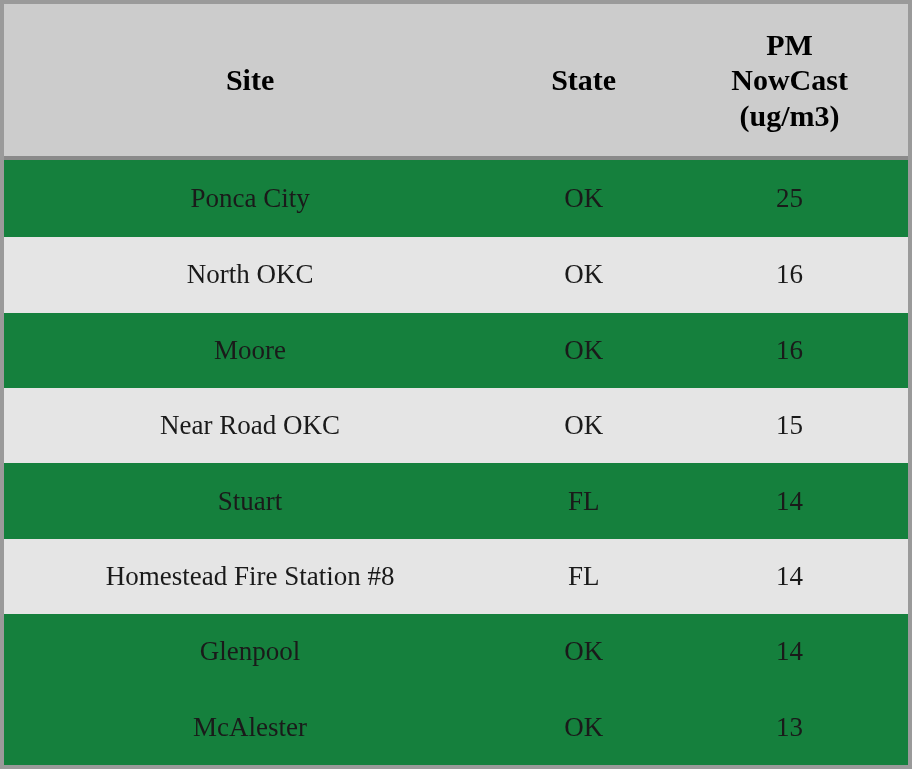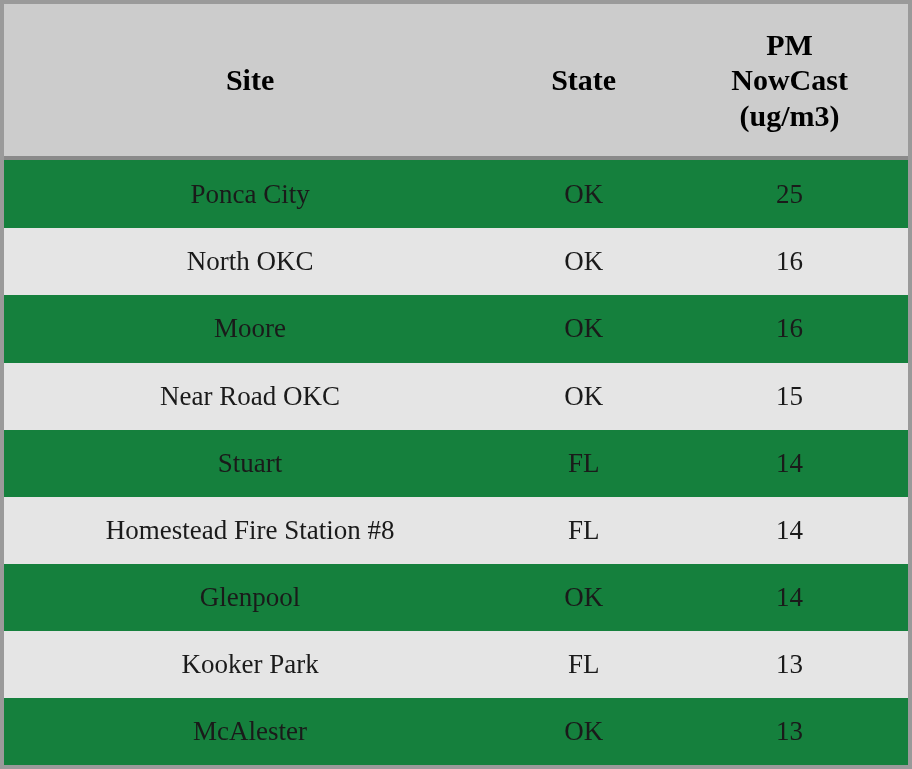--- a/index.html
+++ b/index.html
@@ -99,25 +99,20 @@
       <tr class="row-even">
         <td>Homestead Fire Station #8</td>
         <td>FL</td>
         <td>14</td>
       </tr>
       <tr class="row-odd">
         <td>Glenpool</td>
         <td>OK</td>
         <td>14</td>
       </tr>
-      <tr class="row-even">
-        <td>Kooker Park</td>
-        <td>FL</td>
-        <td>13</td>
-      </tr>
       <tr class="row-odd">
         <td>McAlester</td>
         <td>OK</td>
         <td>13</td>
       </tr>
     </tbody>
   </table>
 </div>
 
 </body></html>

